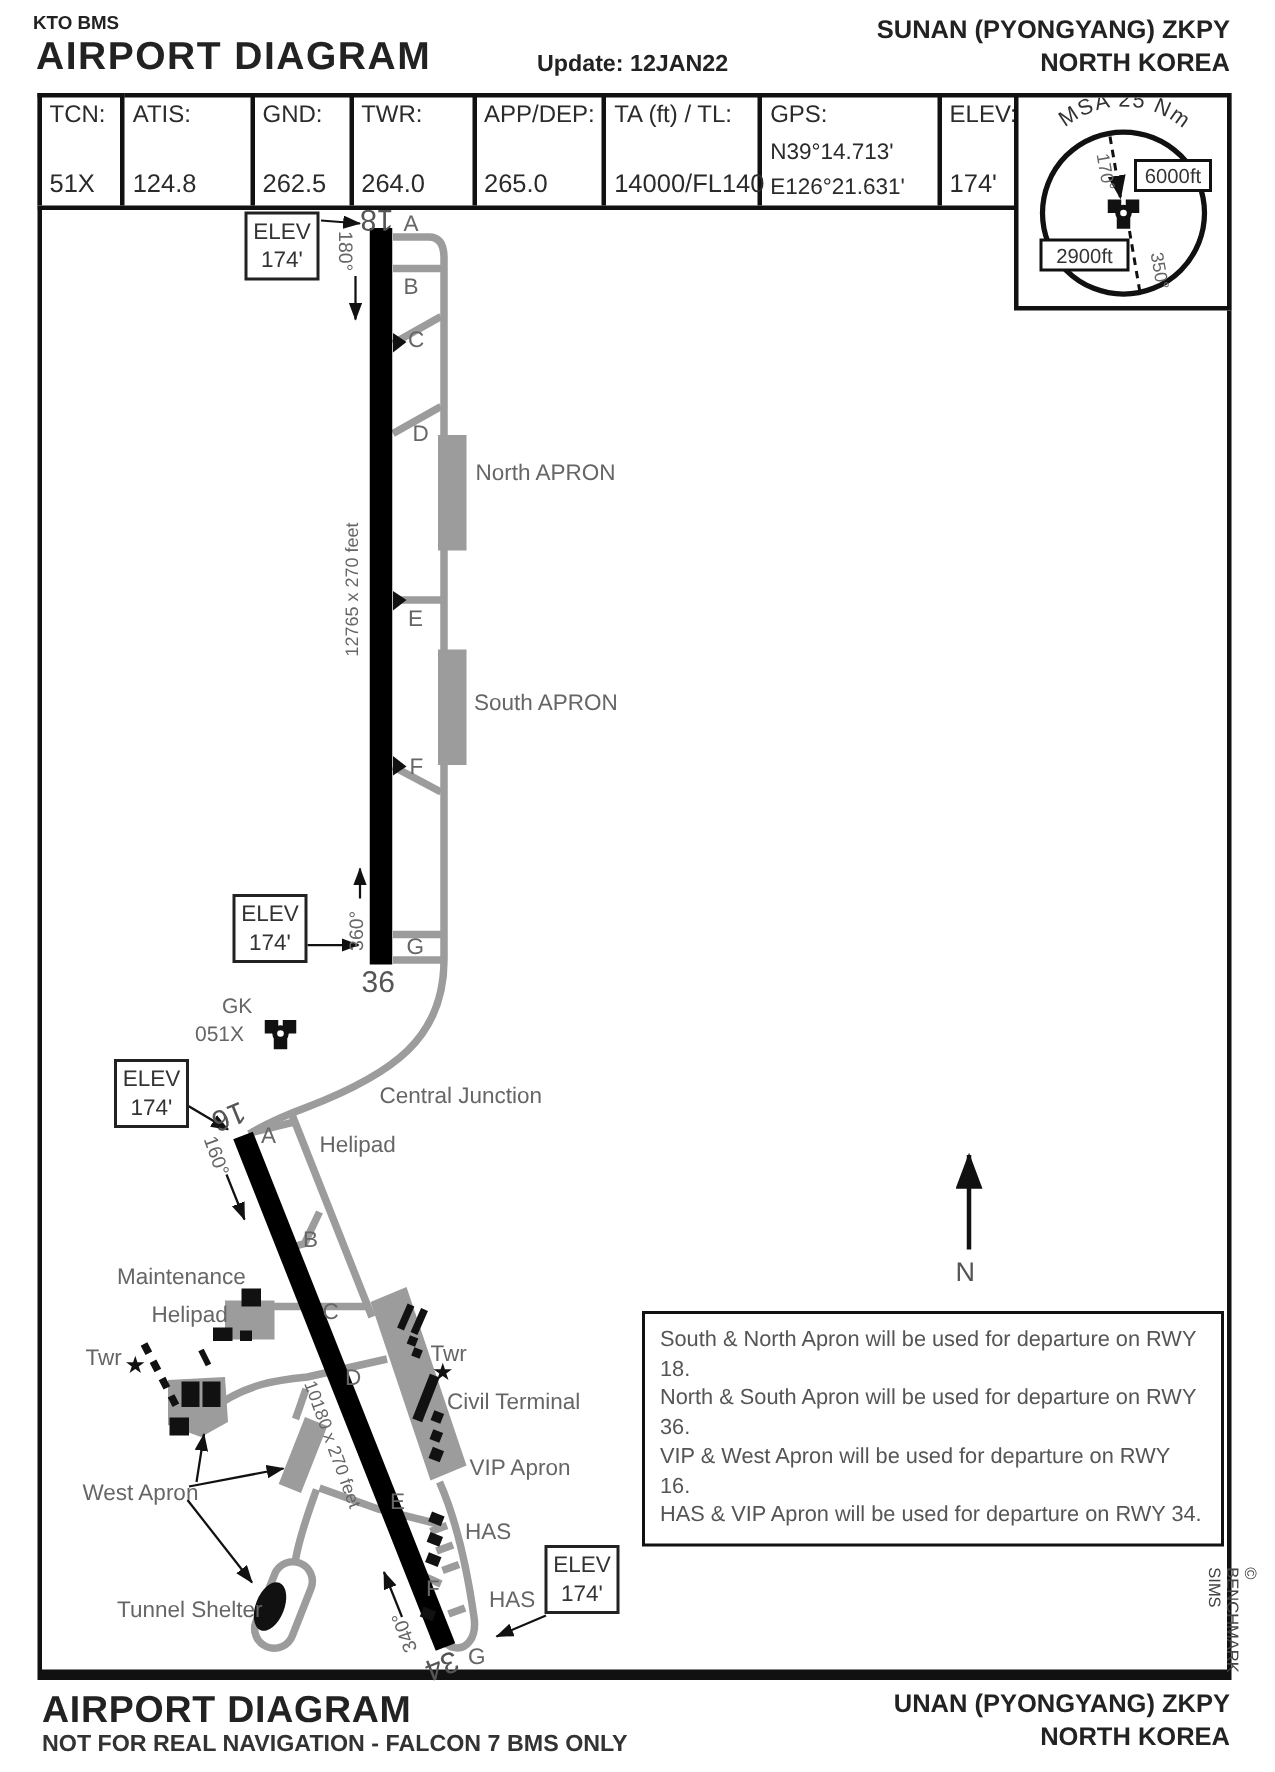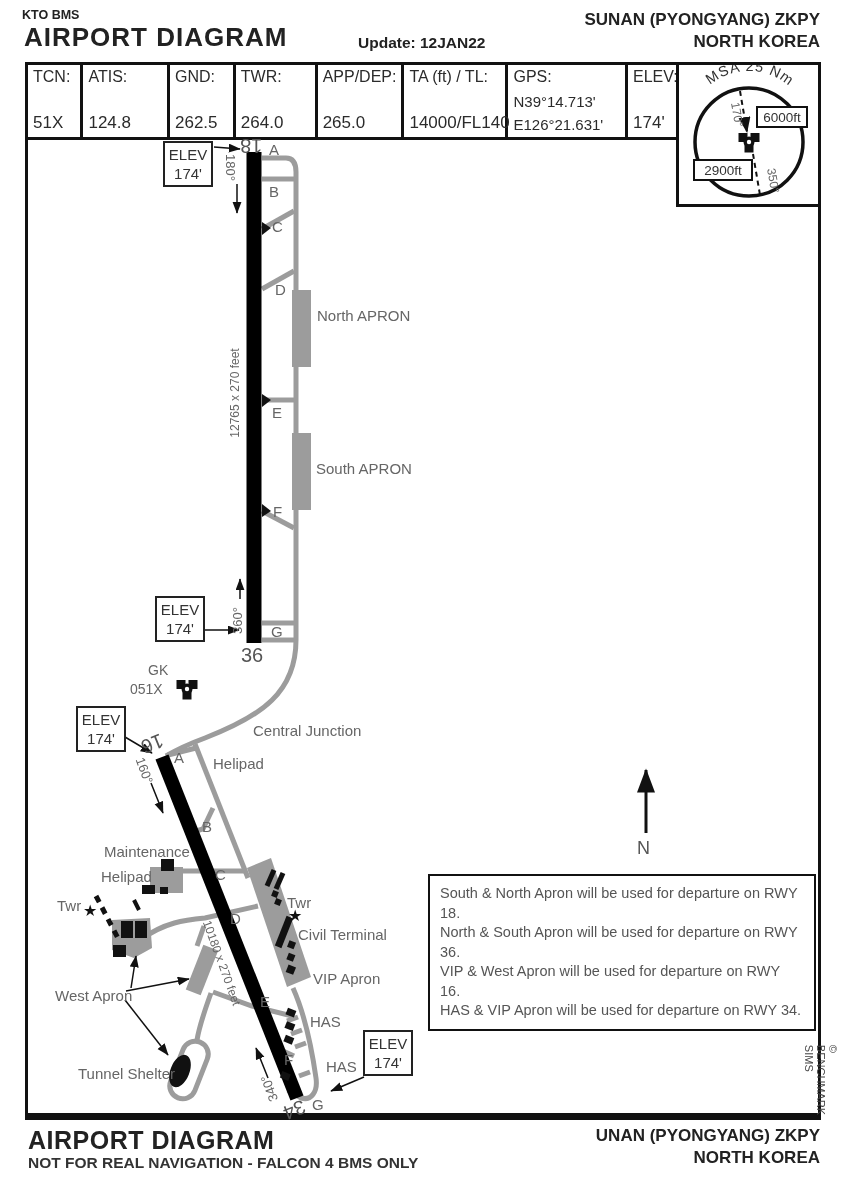--- a/index.html
+++ b/index.html
@@ -273,21 +273,21 @@
 
   <div class="lbl sm" style="left:148px;top:662px;font-size:14px">GK</div>
   <div class="lbl sm" style="left:130px;top:681px;font-size:14px">051X</div>
   <div class="lbl" style="left:253px;top:722px">Central Junction</div>
 
   <div class="lbl num rot" style="left:141px;top:732px;transform:rotate(158deg)">16</div>
   <div class="lbl" style="left:174px;top:749px">A</div>
   <div class="lbl" style="left:213px;top:755px">Helipad</div>
   <div class="lbl sm rot" style="left:131px;top:763px;transform:rotate(70deg)">160°</div>
   <div class="lbl" style="left:202px;top:818px">B</div>
-  <div class="lbl" style="left:104px;top:843px">Maintenance</div>
+  <div class="lbl" style="left:78px;top:843px">Maintenance</div>
   <div class="lbl" style="left:101px;top:868px">Helipad</div>
   <div class="lbl" style="left:215px;top:866px">C</div>
   <div class="lbl" style="left:57px;top:897px">Twr</div>
   <div class="star" style="left:83px;top:903px">★</div>
   <div class="lbl" style="left:230px;top:910px">D</div>
   <div class="lbl" style="left:287px;top:894px">Twr</div>
   <div class="star" style="left:288px;top:908px">★</div>
   <div class="lbl" style="left:298px;top:926px">Civil Terminal</div>
   <div class="lbl sm rot" style="left:177px;top:956px;transform:rotate(70deg);font-size:12px">10180 x 270 feet</div>
   <div class="lbl" style="left:313px;top:970px">VIP Apron</div>
@@ -304,18 +304,18 @@
   <div class="northN" style="left:637px;top:838px">N</div>
 
   <div class="notebox">
     <div>South &amp; North Apron will be used for departure on RWY 18.</div>
     <div>North &amp; South Apron will be used for departure on RWY 36.</div>
     <div>VIP &amp; West Apron will be used for departure on RWY 16.</div>
     <div>HAS &amp; VIP Apron will be used for departure on RWY 34.</div>
   </div>
 
   <div class="abs ftr-title">AIRPORT DIAGRAM</div>
-  <div class="abs ftr-disc">NOT FOR REAL NAVIGATION - FALCON 4 BMS ONLY</div>
+  <div class="abs ftr-disc">NOT FOR REAL NAVIGATION - FALCON 7 BMS ONLY</div>
   <div class="abs ftr-right1">UNAN (PYONGYANG) ZKPY</div>
   <div class="abs ftr-right2">NORTH KOREA</div>
   <div class="copyright">© BENCHMARK SIMS</div>
 
 </div>
 
 </body></html>

